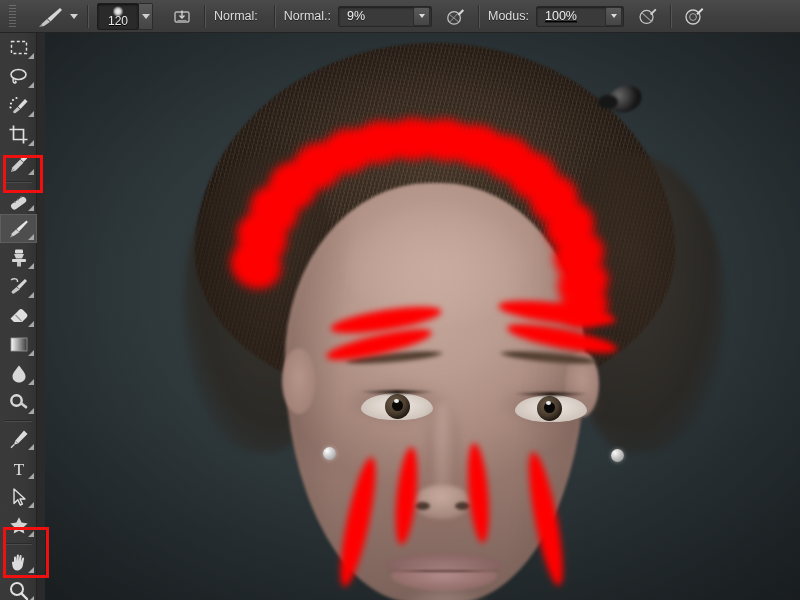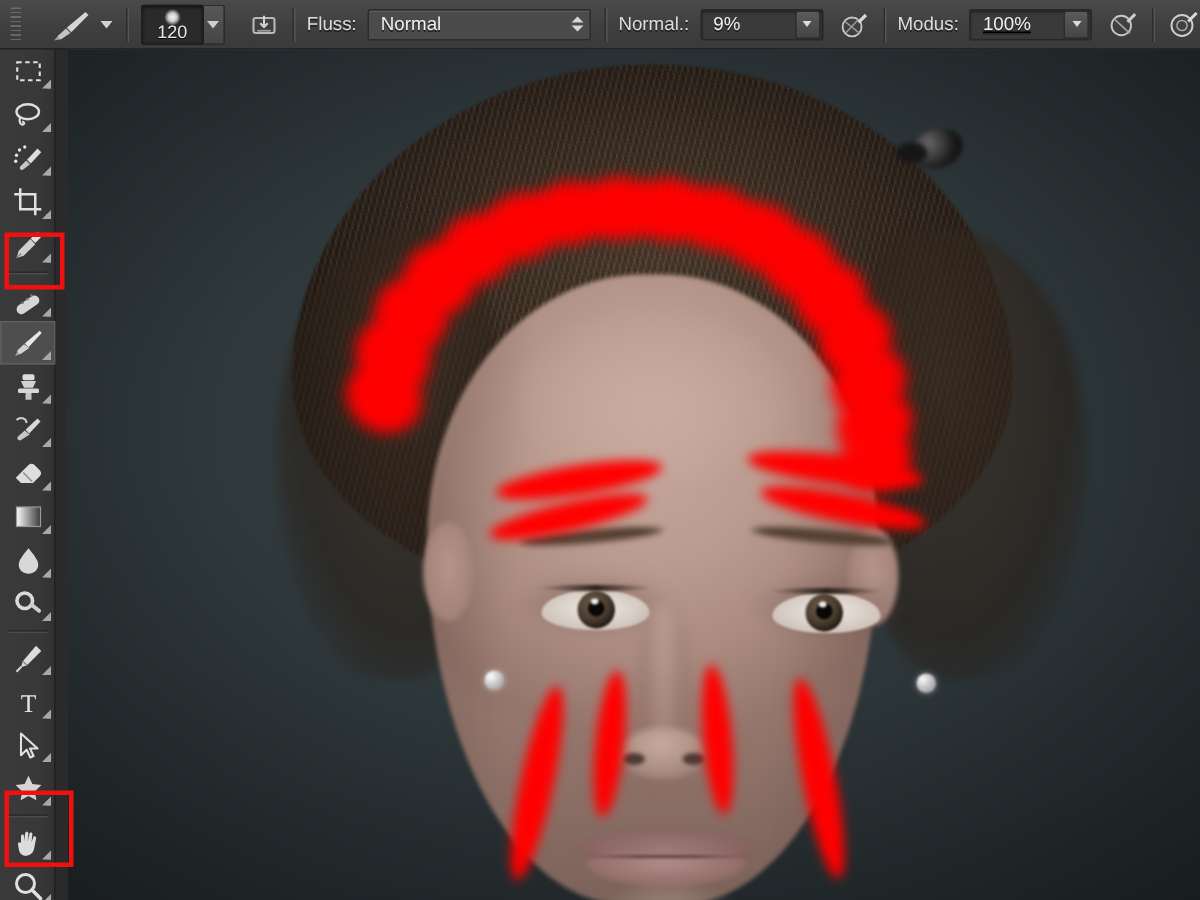--- a/index.html
+++ b/index.html
@@ -272,28 +272,21 @@
       <svg width="20" height="20" viewBox="0 0 20 20">
         <rect x="3" y="6" width="14" height="10" rx="1.5" fill="none" stroke="#b9b9b9" stroke-width="1.4"></rect>
         <path d="M10 4.5 L10 12" stroke="#d4d4d4" stroke-width="1.4"></path>
         <path d="M7.5 9.5 L10 12 L12.5 9.5" fill="none" stroke="#d4d4d4" stroke-width="1.4"></path>
         <path d="M5.5 14.5 L14.5 14.5" stroke="#9a9a9a" stroke-width="1.2"></path>
       </svg>
     </div>
 
     <div class="ob-sep"></div>
 
-    <div class="ob-label">Fluss:</div>
-    <div class="ob-select">
-      <span>Normal</span>
-      <div class="updown">
-        <i class="u"></i>
-          <i class="d"></i>
-      </div>
-    </div>
+    <div class="ob-label">Normal:</div>
 
     <div class="ob-sep"></div>
 
     <div class="ob-label">Normal.:</div>
     <div class="num-field" style="width:94px;">
       <div class="val">9%</div>
       <div style="flex:1"></div>
       <div class="nbtn">
           <div class="tri"></div>
         </div>

